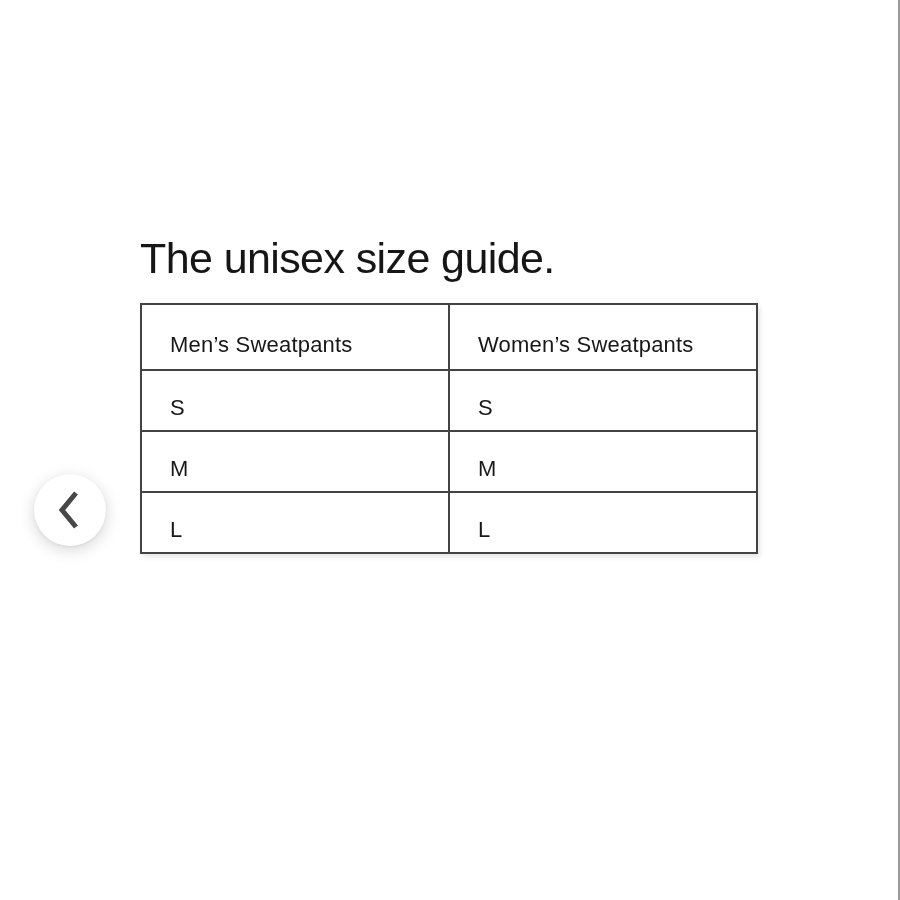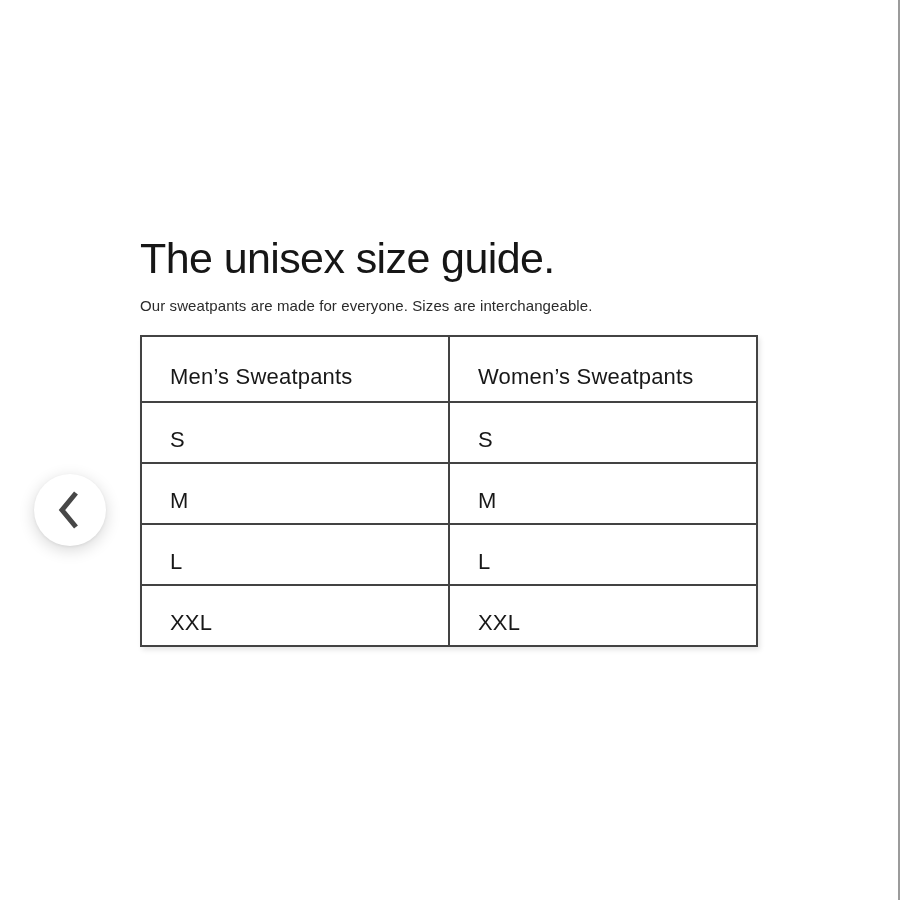--- a/index.html
+++ b/index.html
@@ -80,21 +80,20 @@
   }
   .prev-btn svg{display:block;margin-right:4px;}
 </style>
 </head>
 <body>
 
 <main>
 
   <section class="content">
     <h1 class="title">The unisex size guide.</h1>
-    <p class="subtitle">Our sweatpants are made for everyone. Sizes are interchangeable.</p>
 
     <table class="size-table">
       <thead>
         <tr>
           <th>Men’s Sweatpants</th>
           <th>Women’s Sweatpants</th>
         </tr>
       </thead>
       <tbody>
         <tr>
@@ -102,24 +101,20 @@
           <td>S</td>
         </tr>
         <tr>
           <td>M</td>
           <td>M</td>
         </tr>
         <tr>
           <td>L</td>
           <td>L</td>
         </tr>
-        <tr>
-          <td>XXL</td>
-          <td>XXL</td>
-        </tr>
       </tbody>
     </table>
   </section>
 
   <button class="prev-btn">
     <svg width="24" height="44" viewBox="0 0 24 44" aria-hidden="true">
       <path d="M20 5 L6 22 L20 39" fill="none" stroke="#474747" stroke-width="5" stroke-linecap="butt" stroke-linejoin="miter"></path>
     </svg>
   </button>
 

